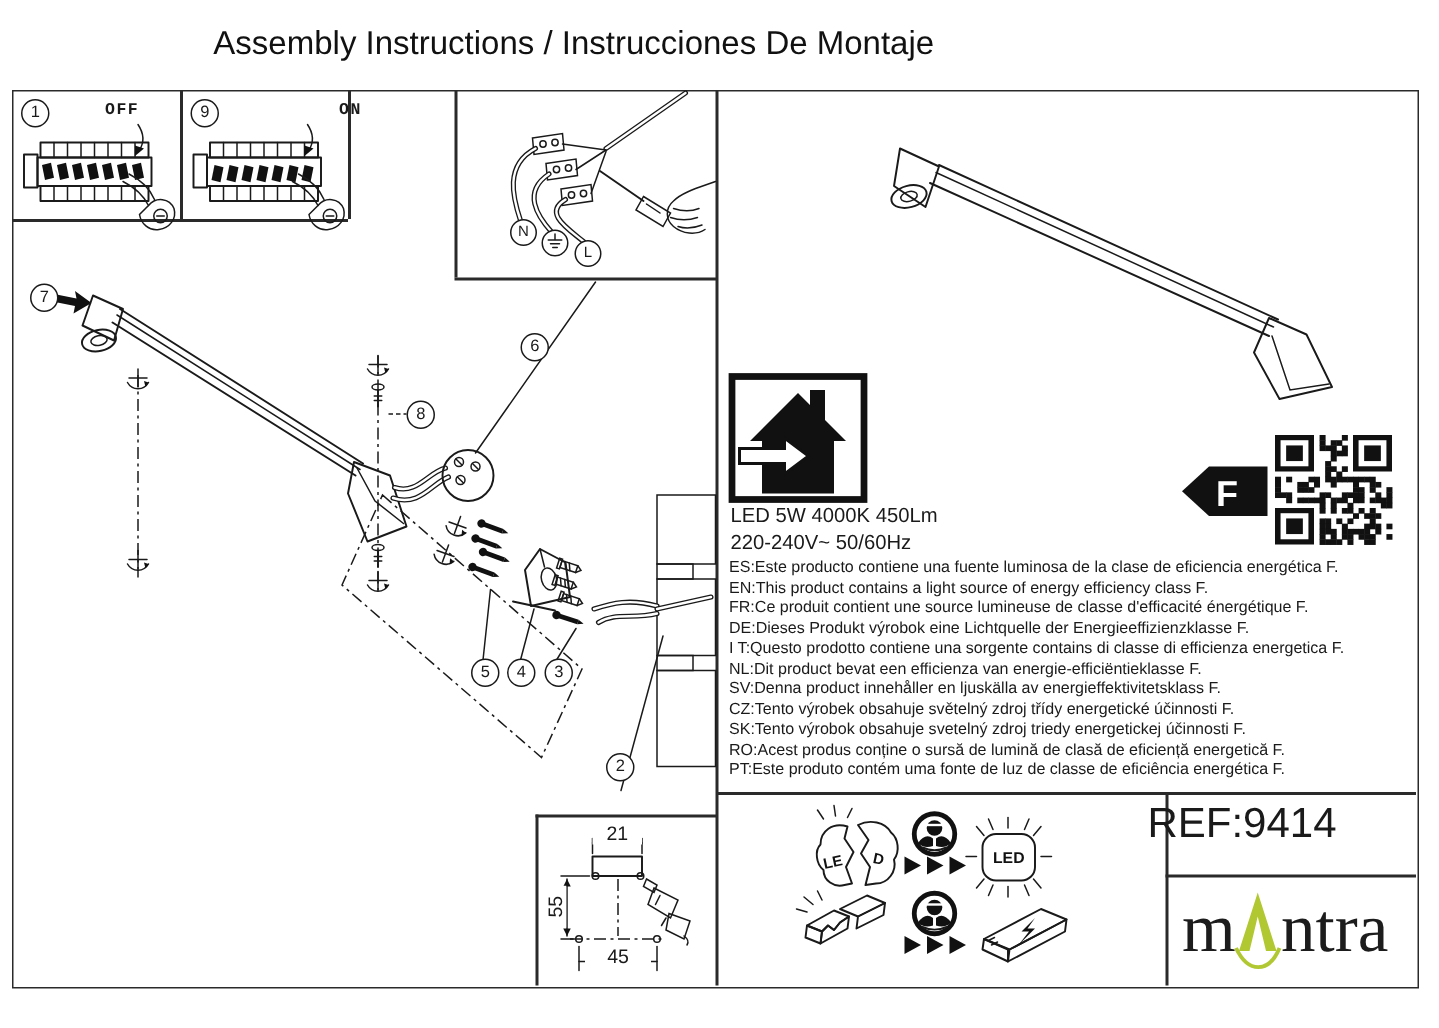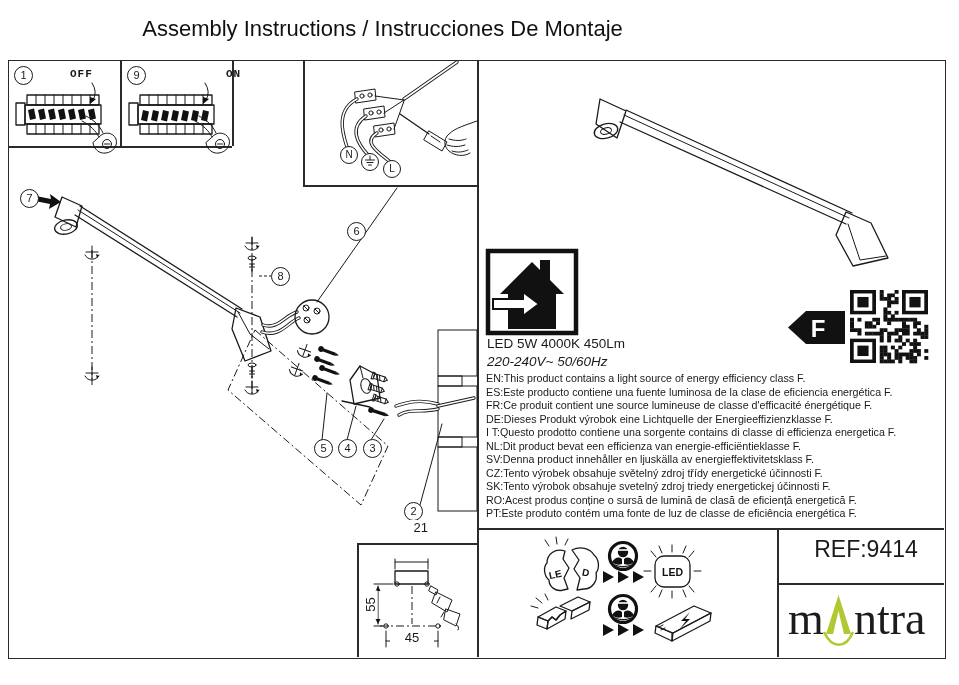--- a/index.html
+++ b/index.html
@@ -10,25 +10,25 @@
   
   .frame{position:absolute;left:8px;top:60px;width:936px;height:597px;border:1.5px solid #2a2a2a;}
   .bline{position:absolute;background:#2a2a2a;}
   
   .cnum{position:absolute;width:17px;height:17px;border:1.3px solid #1a1a1a;border-radius:50%;
         font-size:11px;line-height:16px;text-align:center;background:#fff;z-index:5;}
   .term{position:absolute;width:16px;height:16px;border:1.3px solid #1a1a1a;border-radius:50%;
         font-size:10px;line-height:15px;text-align:center;background:#fff;z-index:5;}
   .swlabel{position:absolute;font-size:11px;font-weight:bold;letter-spacing:1px;z-index:5;font-family:Liberation Mono, monospace;}
   .spec1{position:absolute;left:487px;top:336px;font-size:13.5px;z-index:5;}
-  .spec2{position:absolute;left:487px;top:354px;font-size:13.5px;z-index:5;font-style:italic;}
+  .spec2{position:absolute;left:487px;top:354px;font-size:13.5px;z-index:5;}
   .langs{position:absolute;left:486px;top:372px;width:456px;font-size:10.7px;line-height:13.5px;z-index:5;}
   .dimnum{position:absolute;font-size:13px;text-align:center;z-index:5;background:#fff;}
-  .refcell{position:absolute;left:783px;top:529px;width:166px;height:40px;display:flex;
-           align-items:center;justify-content:center;font-size:23px;z-index:5;}
+  .refcell{position:absolute;left:745px;top:529px;width:166px;height:40px;display:flex;
+           align-items:center;justify-content:center;font-size:28px;z-index:5;}
   .brandcell{position:absolute;left:778px;top:584px;width:166px;height:72px;display:flex;
              align-items:center;justify-content:center;z-index:5;}
   svg.art{position:absolute;left:0;top:0;z-index:2;}
   .ln{stroke:#1a1a1a;fill:none;stroke-width:1.3;stroke-linecap:round;stroke-linejoin:round;}
   .lnthin{stroke:#1a1a1a;fill:none;stroke-width:1;stroke-linecap:round;}
   .fb{fill:#111;stroke:none;}
   .dd{stroke:#1a1a1a;fill:none;stroke-width:1;stroke-dasharray:8 3 2 3;}
   .w1{stroke:#1a1a1a;stroke-width:3.4;fill:none;stroke-linecap:round;}
   .w2{stroke:#ffffff;stroke-width:1.6;fill:none;stroke-linecap:round;}
   .thick{stroke:#111;stroke-width:3.2;fill:none;}
@@ -572,34 +572,34 @@
       <line x1="1.5" y1="5" x2="10.5" y2="5" class="lnthin"></line>
       <line x1="3" y1="7.5" x2="9" y2="7.5" class="lnthin"></line>
       <line x1="4.5" y1="10" x2="7.5" y2="10" class="lnthin"></line>
     </svg>
   </div>
   <div class="term" style="left:383px;top:160px;">L</div>
 
   <div class="spec1">LED 5W 4000K 450Lm</div>
   <div class="spec2">220-240V~  50/60Hz</div>
   <div class="langs">
+    <div>ES:Este producto contiene una fuente luminosa de la clase de eficiencia energética F.</div>
     <div>EN:This product contains a light source of energy efficiency class F.</div>
-    <div>ES:Este producto contiene una fuente luminosa de la clase de eficiencia energética F.</div>
     <div>FR:Ce produit contient une source lumineuse de classe d'efficacité énergétique F.</div>
     <div>DE:Dieses Produkt výrobok eine Lichtquelle der Energieeffizienzklasse F.</div>
     <div>I T:Questo prodotto contiene una sorgente contains di classe di efficienza energetica F.</div>
     <div>NL:Dit product bevat een efficienza van energie-efficiëntieklasse F.</div>
     <div>SV:Denna product innehåller en ljuskälla av energieffektivitetsklass F.</div>
     <div>CZ:Tento výrobek obsahuje světelný zdroj třídy energetické účinnosti F.</div>
     <div>SK:Tento výrobok obsahuje svetelný zdroj triedy energetickej účinnosti F.</div>
     <div>RO:Acest produs conține o sursă de lumină de clasă de eficiență energetică F.</div>
     <div>PT:Este produto contém uma fonte de luz de classe de eficiência energética F.</div>
   </div>
 
-  <div class="dimnum" style="left:395px;top:520px;width:33px;text-align:right;">21</div>
+  <div class="dimnum" style="left:395px;top:548px;width:33px;">21</div>
   <div class="dimnum" style="left:356px;top:597px;width:28px;transform:rotate(-90deg);">55</div>
   <div class="dimnum" style="left:390px;top:630px;width:44px;text-align:center;">45</div>
 
   <div class="refcell">REF:9414</div>
 
   <div class="brandcell">
     <svg width="150" height="64" viewBox="0 0 150 64">
       <text x="2" y="46" font-size="46" style="font-family:'Liberation Serif',serif;fill:#1c1c1c;">m</text>
       <polygon points="40,46 52.5,7 65,46 58,46 52.5,23 47,46" fill="#b2c832"></polygon>
       <path d="M38,44 C46,61 60,61 67,44" fill="none" stroke="#b2c832" stroke-width="2.6"></path>

